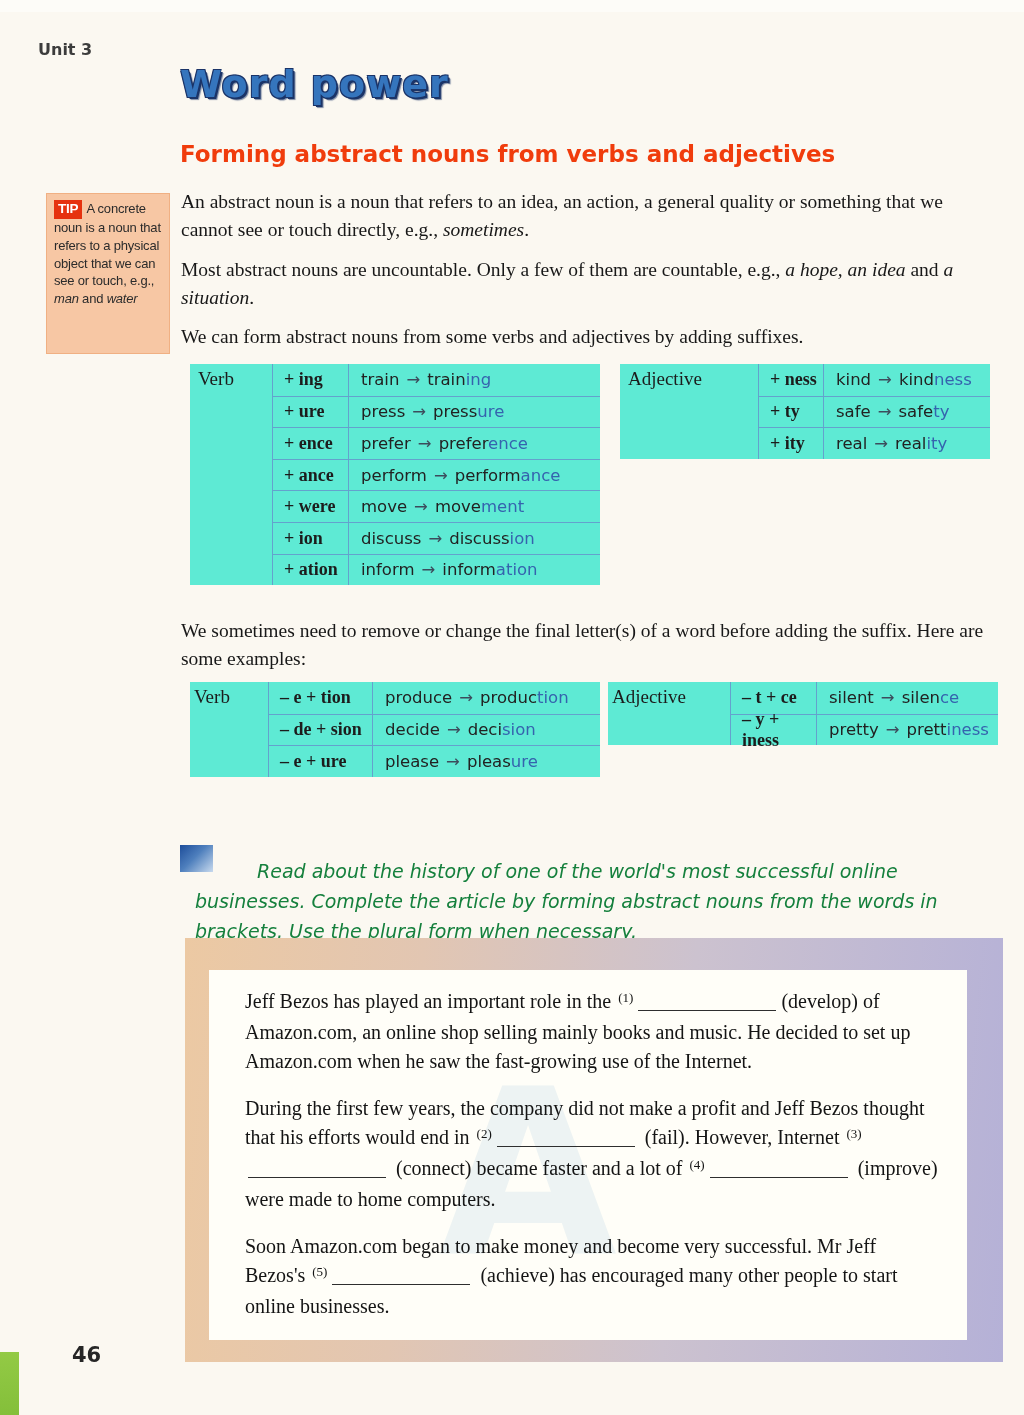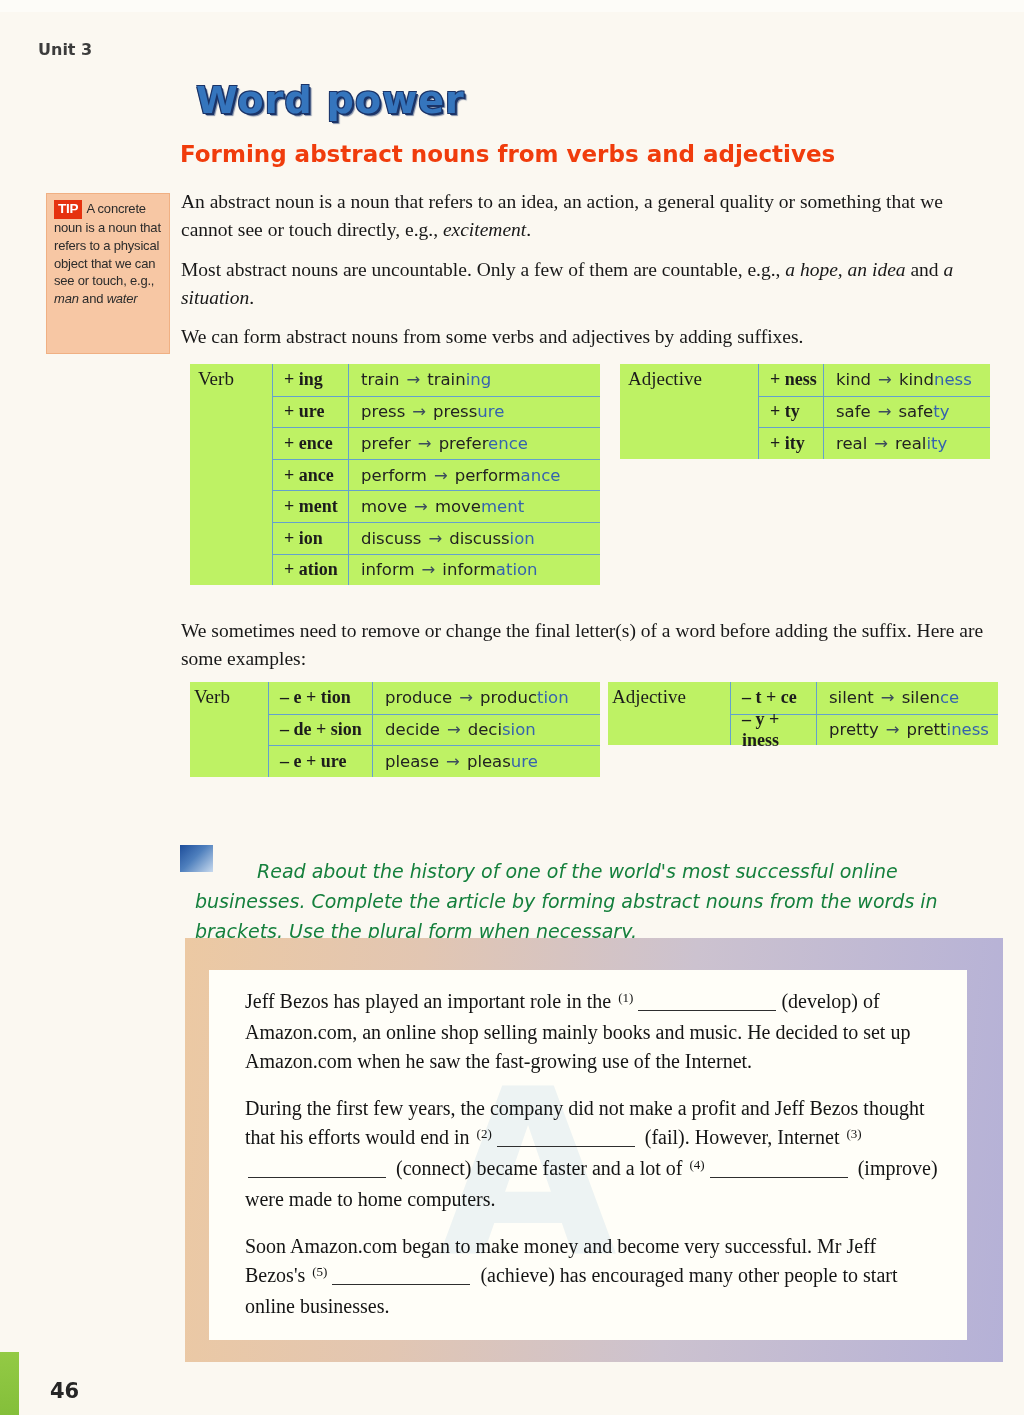--- a/index.html
+++ b/index.html
@@ -7,21 +7,21 @@
     position:relative; width:1024px; height:1415px;
     background:#fbf8f1; overflow:hidden;
     font-family:"Liberation Serif", serif; color:#1c1c1c;
   }
   .page::before{ content:""; position:absolute; left:0; top:0; width:100%; height:12px;
     background:#fdfcf8; }
 
   .unit-label{ position:absolute; left:38px; top:40px;
     font-family:"DejaVu Sans",sans-serif; font-size:16px; font-weight:bold; color:#3c3c3c; }
 
-  .page-title{ position:absolute; left:180px; top:62px; margin:16px;
+  .page-title{ position:absolute; left:180px; top:62px; margin:0;
     font-family:"DejaVu Sans",sans-serif; font-weight:800; font-size:38px; letter-spacing:1px;
     color:#3575bd;
     text-shadow:-1px -1px 0 #1b3468, 1px -1px 0 #1b3468, -1px 1px 0 #1b3468,
                  2px 2px 0 #1b3468, 3px 3px 1px rgba(27,52,104,.55); }
 
   .section-heading{ position:absolute; left:180px; top:141px; margin:0;
     font-family:"DejaVu Sans",sans-serif; font-weight:bold; font-size:23px; color:#f03c0c; }
 
   
   .tip-box{ position:absolute; left:46px; top:193px; width:124px; height:161px;
@@ -31,21 +31,21 @@
   .tip-label{ display:inline-block; background:#e6320f; color:#fff; font-weight:bold;
     font-size:13.5px; padding:0 4px 1px 4px; margin-right:4px; }
   .tip-box i{ font-style:italic; }
 
   
   .body-p{ position:absolute; left:181px; width:795px; margin:0;
     font-size:19.5px; line-height:1.43; color:#181818; }
   .body-p i{ font-style:italic; }
 
   
-  .wp-table{ position:absolute; display:grid; background:#bef264; }
+  .wp-table{ position:absolute; display:grid; background:#5eead4; }
   .wp-table .tlabel{ font-size:19px; padding:4px 0 0 8px; }
   .wp-table .cell{ display:flex; align-items:center; box-sizing:border-box;
     border-left:1.4px solid #64a1cd; }
   .wp-table .sfx-cell{ font-weight:bold; font-size:18px; padding:0 6px 0 11px;margin-left:20px; }
   .wp-table .ex-cell{ font-family:"DejaVu Sans",sans-serif; font-size:16.5px;
     padding:0 6px 0 12px; color:#222; }
   .wp-table .row-top{ border-top:1.2px solid #64a1cd; }
   .ex-cell .arrow{ margin:0 7px; color:#3c4c5c; }
   .ex-cell .blue{ color:#3563ae; }
 
@@ -63,41 +63,41 @@
   .article-inner{ position:relative; width:100%; height:100%; background:#fffef8;
     box-sizing:border-box; padding:17px 28px 10px 36px; overflow:hidden; }
   .watermark{ position:absolute; left:230px; top:90px; font-family:"DejaVu Sans",sans-serif;
     font-size:230px; font-weight:bold; color:rgba(125,175,215,0.14); line-height:1; }
   .article-inner p{ position:relative; margin:0 0 18px 0; font-size:20px;
     line-height:29px; color:#141414; }
   .blank-num{ font-size:13px; position:relative; top:-6px; margin:0 2px 0 2px; }
   .blank{ display:inline-block; width:138px; height:2px;
     border-bottom:1.6px solid #2e2e2e; transform:translateY(3px); margin:0 5px 0 3px; }
 
-  .page-number{ position:absolute; left:50px; top:1343px;
-    font-family:"DejaVu Sans",sans-serif; font-size:21px; font-weight:bold; color:#262626;margin-top:36px; }
+  .page-number{ position:absolute; left:72px; top:1343px;
+    font-family:"DejaVu Sans",sans-serif; font-size:21px; font-weight:bold; color:#262626; }
   .green-strip{ position:absolute; left:0; top:1352px; width:19px; height:63px;
     background:linear-gradient(180deg,#93ca45,#84bf3a); }
 </style>
 </head>
 <body>
 
 <div class="page">
 
   <div class="unit-label">Unit 3</div>
 
   <h1 class="page-title">Word power</h1>
 
   <h2 class="section-heading">Forming abstract nouns from verbs and adjectives</h2>
 
   <aside class="tip-box">
     <span class="tip-label">TIP</span><span>A concrete noun is a noun that refers to a physical object that we can see or touch, e.g., </span><i>man</i><span> and </span><i>water</i>
   </aside>
 
-  <p class="body-p" style="top:188px;"><span>An abstract noun is a noun that refers to an idea, an action, a general quality or something that we cannot see or touch directly, e.g., </span><i>excitement</i><span>.</span></p>
+  <p class="body-p" style="top:188px;"><span>An abstract noun is a noun that refers to an idea, an action, a general quality or something that we cannot see or touch directly, e.g., </span><i>sometimes</i><span>.</span></p>
 
   <p class="body-p" style="top:256px;"><span>Most abstract nouns are uncountable. Only a few of them are countable, e.g., </span><i>a hope, an idea</i><span> and </span><i>a situation</i><span>.</span></p>
 
   <p class="body-p" style="top:323px;"><span>We can form abstract nouns from some verbs and adjectives by adding suffixes.</span></p>
 
   <div class="wp-table" style="left:190px; top:364px; grid-template-columns:62px 96px 252px; grid-auto-rows:31.6px;">
     <div class="tlabel" style="grid-row:1 / span 7;">Verb</div>
     <div class="cell sfx-cell">+ ing</div>
     <div class="cell ex-cell">
         <span>train</span>
@@ -115,21 +115,21 @@
         <span>prefer</span>
         <span class="arrow">→</span>
         <span><span>prefer</span><span class="blue">ence</span></span>
       </div>
     <div class="cell sfx-cell row-top">+ ance</div>
     <div class="cell ex-cell row-top">
         <span>perform</span>
         <span class="arrow">→</span>
         <span><span>perform</span><span class="blue">ance</span></span>
       </div>
-    <div class="cell sfx-cell row-top">+ ment</div>
+    <div class="cell sfx-cell row-top">+ were</div>
     <div class="cell ex-cell row-top">
         <span>move</span>
         <span class="arrow">→</span>
         <span><span>move</span><span class="blue">ment</span></span>
       </div>
     <div class="cell sfx-cell row-top">+ ion</div>
     <div class="cell ex-cell row-top">
         <span>discuss</span>
         <span class="arrow">→</span>
         <span><span>discuss</span><span class="blue">ion</span></span>

